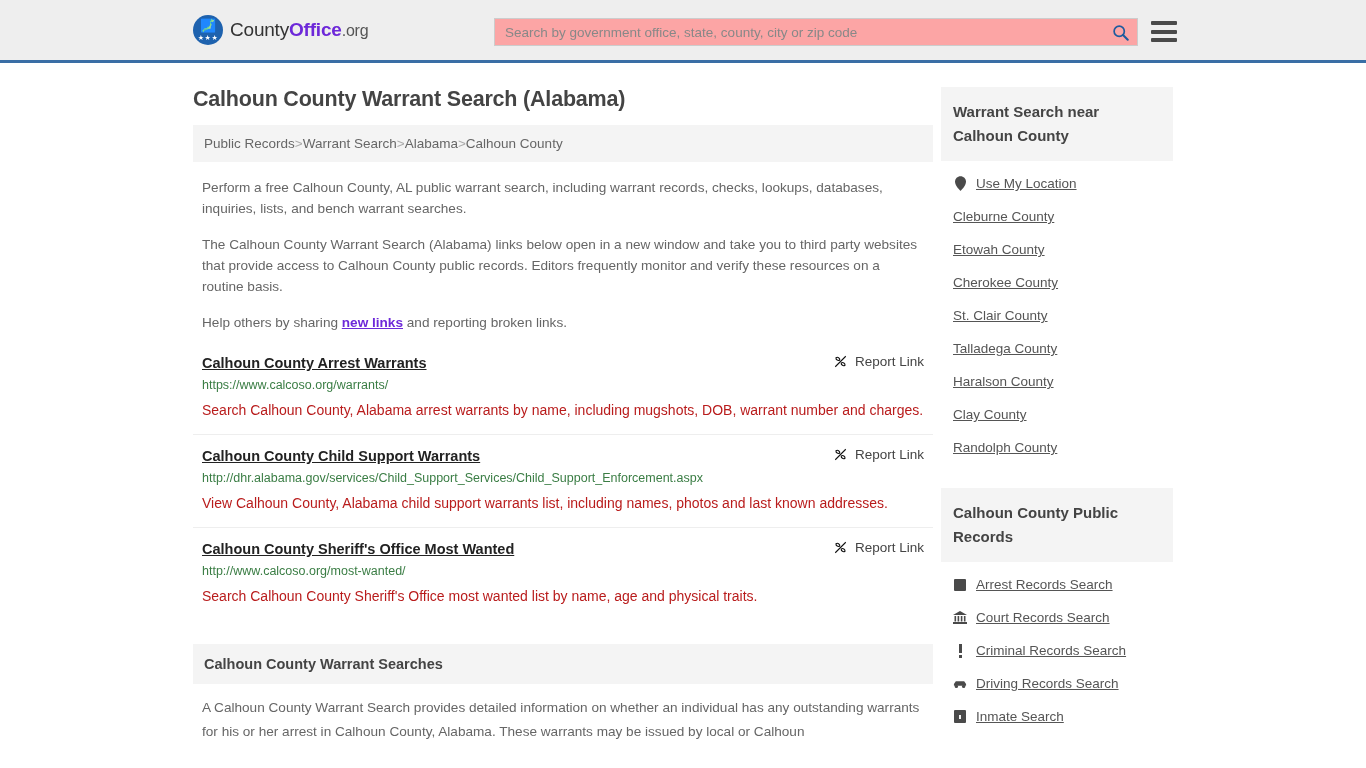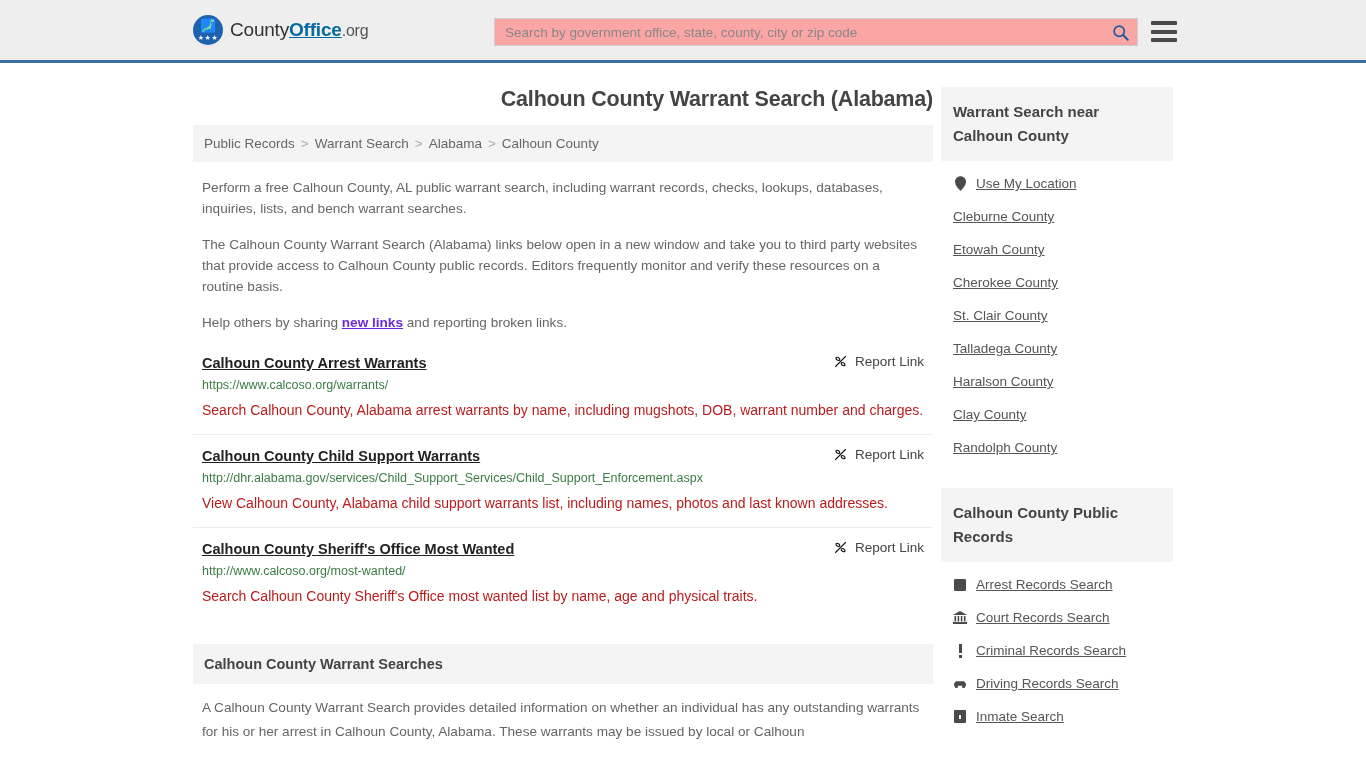--- a/index.html
+++ b/index.html
@@ -47,21 +47,21 @@
     color: #ffffff;
     font-size: 7px; line-height: 7px;
     letter-spacing: 0.5px;
   }
   .logo-text {
     font-size: 19px;
     color: #333333;
     white-space: nowrap;
     letter-spacing: -0.2px;
   }
-  .logo-text .bold { font-weight: bold; color: #0369a1; text-decoration: underline; }
+  .logo-text .bold { font-weight: bold; color: #6d28d9; }
   .logo-text .dotorg { color: #555555; font-size: 16px; }
 
   .search-box {
     position: absolute;
     left: 494px; top: 18px;
     width: 644px; height: 28px;
     background: #fca5a5;
     border: 1px solid #cccccc;
     display: flex; align-items: center;
   }
@@ -106,30 +106,28 @@
   .main-col { width: 740px; flex: none; }
   .gap-col  { width: 8px; flex: none; }
   .side-col { width: 232px; flex: none; }
 
   h1.page-title {
     font-size: 21.5px;
     color: #444444;
     font-weight: bold;
     margin: 24px 0 13px 0;
     letter-spacing: -0.2px;
-    text-align: right;
   }
 
   .breadcrumb {
     background: #f4f4f4;
     padding: 11px 11px;
     font-size: 13.5px;
     color: #666666;
     display: flex; align-items: center; flex-wrap: nowrap;
-    gap: 6px;
   }
   .breadcrumb a { color: #666666; text-decoration: none; }
   .breadcrumb .sep { color: #aaaaaa; }
 
   .intro p {
     font-size: 13.6px;
     line-height: 21px;
     color: #666666;
     margin: 15px 0 0 0;
     padding: 0 9px;

